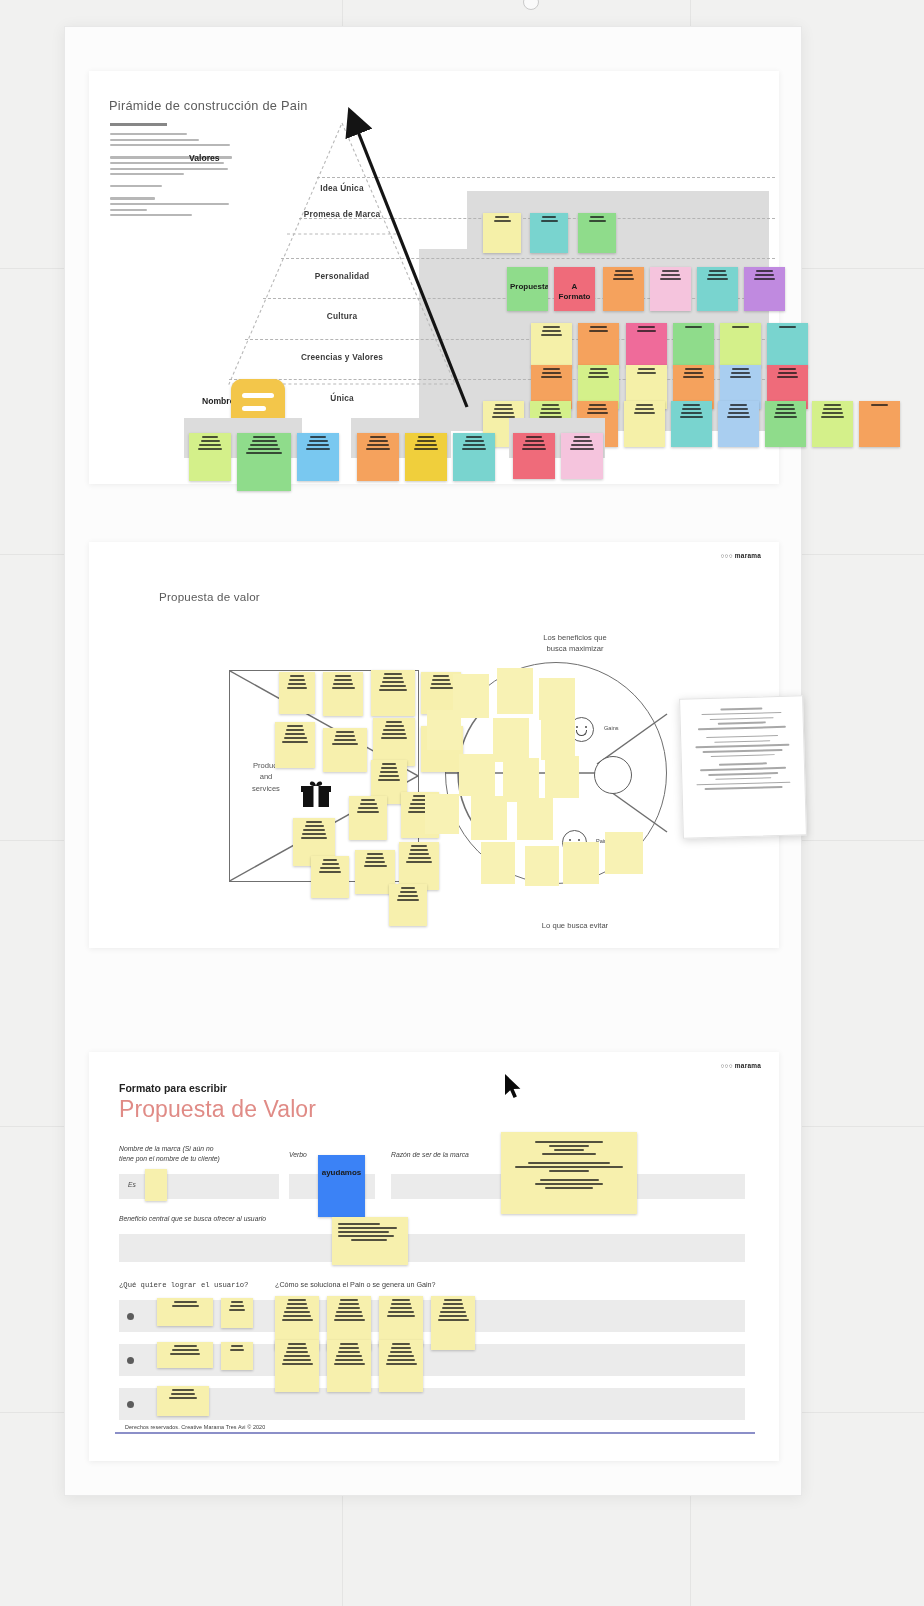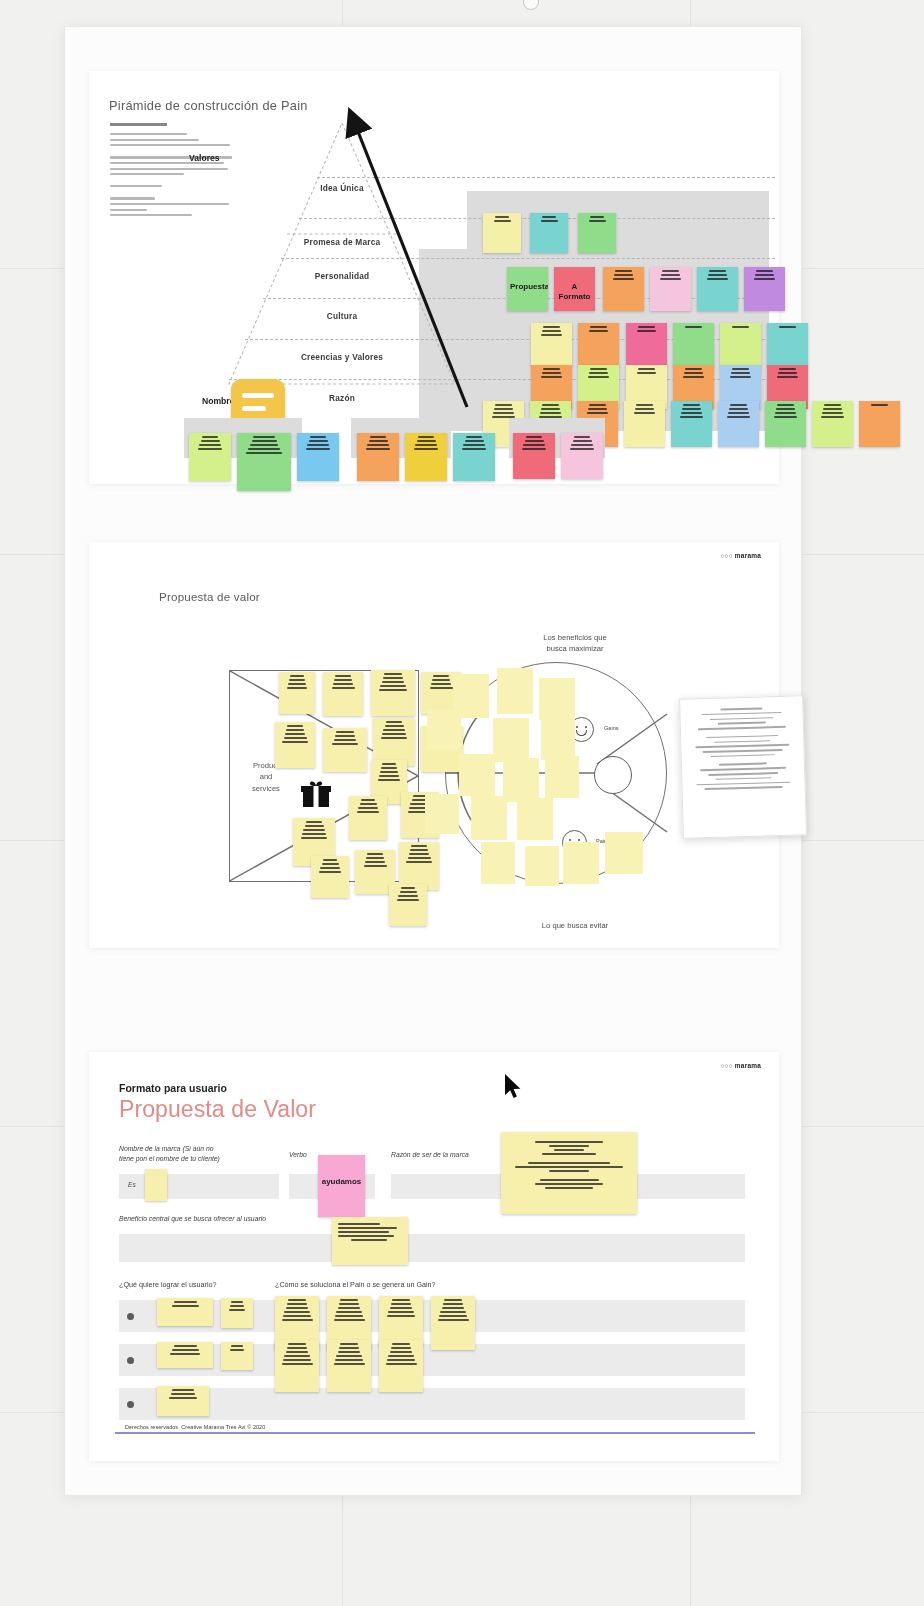--- a/index.html
+++ b/index.html
@@ -261,25 +261,25 @@
           <line x1="60" y1="113" x2="170" y2="113" stroke="#b8b8b8" stroke-width="1" stroke-dasharray="3 2.6"></line>
         </svg>
         <div class="tier-rule" style="top:56px;  left:90px;  right:-318px;"></div>
         <div class="tier-rule" style="top:97px;  left:72px;  right:-318px;"></div>
         <div class="tier-rule" style="top:137px; left:54px;  right:-318px;"></div>
         <div class="tier-rule" style="top:177px; left:36px;  right:-318px;"></div>
         <div class="tier-rule" style="top:218px; left:18px;  right:-318px;"></div>
         <div class="tier-rule" style="top:258px; left:2px;   right:-318px;"></div>
 
         <div class="tier-label" style="top:62px;">Idea Única</div>
-        <div class="tier-label" style="top:116px;">Promesa de Marca</div>
+        <div class="tier-label" style="top:88px;">Promesa de Marca</div>
         <div class="tier-label" style="top:150px;">Personalidad</div>
         <div class="tier-label" style="top:190px;">Cultura</div>
         <div class="tier-label" style="top:231px;">Creencias y Valores</div>
-        <div class="tier-label" style="top:272px;">Razón</div>
+        <div class="tier-label" style="top:272px;">Única</div>
       </div>
 
       <svg id="big-arrow" viewBox="0 0 270 330">
         <defs>
           <marker id="ah" markerWidth="9" markerHeight="9" refX="5" refY="4.5" orient="auto">
             <path d="M0,0 L9,4.5 L0,9 z" fill="#141414"></path>
           </marker>
         </defs>
         <path d="M240,300 L126,12" stroke="#141414" stroke-width="3.2" fill="none" marker-end="url(#ah)"></path>
       </svg>
@@ -694,33 +694,33 @@
           <div class="pl" style="width: 90%;"></div>
           <div class="pl" style="width: 75%;"></div>
         </div>
     </div>
 
     <div class="slide" id="slide-3">
       <div class="brand-logo">
         <span>○○○ </span><b>marama</b>
       </div>
 
-      <div id="s3-kicker">Formato para usuario</div>
+      <div id="s3-kicker">Formato para escribir</div>
       <div id="s3-title">Propuesta de Valor</div>
 
       <div class="f-label" style="left:30px; top:92px; width:160px; white-space:pre-line">Nombre de la marca (Si aún no
 tiene pon el nombre de tu cliente)</div>
       <div class="f-input" style="left:30px; top:122px; width:160px;">
         <span class="inner">Es</span>
       </div>
       <div class="note" style="left:56px; top:117px; width:22px; height:32px; background:#f7f0ad;"></div>
 
       <div class="f-label" style="left:200px; top:98px;">Verbo</div>
       <div class="f-input" style="left:200px; top:122px; width:86px;"></div>
-      <div class="note big-txt" style="left:229px; top:103px; width:47px; height:62px; background:#f9a8d4; padding-top:22px;">
+      <div class="note big-txt" style="left:229px; top:103px; width:47px; height:62px; background:#3b82f6; padding-top:13px;">
         <div class="ntxt">ayudamos</div>
       </div>
 
       <div class="f-label" style="left:302px; top:98px;">Razón de ser de la marca</div>
       <div class="f-input" style="left:302px; top:122px; width:354px;"></div>
       <div class="note" style="left:412px; top:80px; width:136px; height:82px; background:#f7f0ad; padding:9px 9px 0 9px;">
         <div class="nl" style="width:58%; margin-left:21%"></div>
         <div class="nl" style="width:34%; margin-left:33%"></div>
         <div class="nl" style="width:26%; margin-left:37%"></div>
         <div class="nl" style="width:46%; margin-left:27%"></div>
@@ -735,21 +735,21 @@
       <div class="f-label" style="left:30px; top:162px;">Beneficio central que se busca ofrecer al usuario</div>
       <div class="f-input" style="left:30px; top:182px; width:626px; height:28px;"></div>
       <div class="note" style="left:243px; top:165px; width:76px; height:48px; background:#f7f0ad; padding:6px 6px 0 6px;">
         <div class="nl" style="width:66%"></div>
         <div class="nl" style="width:92%"></div>
         <div class="nl" style="width:80%"></div>
         <div class="nl" style="width:88%"></div>
         <div class="nl" style="width:56%; margin-left:20%"></div>
       </div>
 
-      <div class="f-label q" style="left:30px; top:228px;">¿Qué quiere lograr el usuario?</div>
+      <div class="f-label q" style="left:30px; top:228px;font-family:Liberation Mono, monospace;">¿Qué quiere lograr el usuario?</div>
       <div class="f-label q" style="left:186px; top:228px;">¿Cómo se soluciona el Pain o se genera un Gain?</div>
 
       <div id="s3-rows">
           <div class="f-input" style="left: 30px; top: 248px; width: 626px; height: 32px;"></div>
           <div class="bullet" style="left: 38px; top: 261px;"></div>
           <div class="f-input" style="left: 30px; top: 292px; width: 626px; height: 32px;"></div>
           <div class="bullet" style="left: 38px; top: 305px;"></div>
           <div class="f-input" style="left: 30px; top: 336px; width: 626px; height: 32px;"></div>
           <div class="bullet" style="left: 38px; top: 349px;"></div>
         </div>

